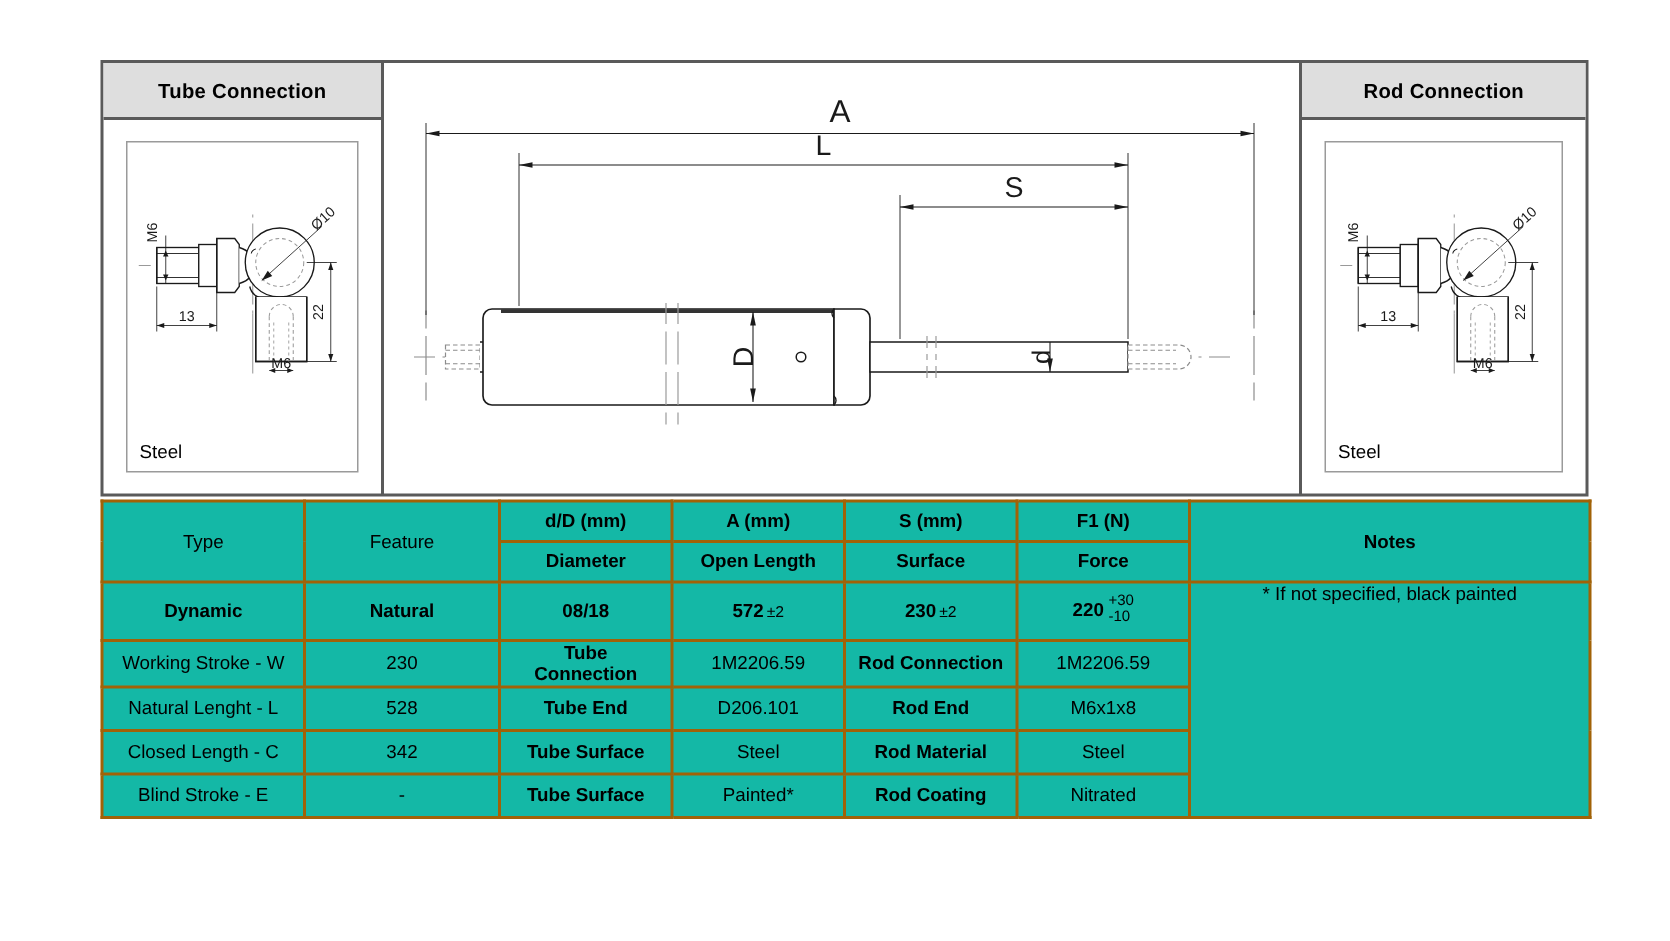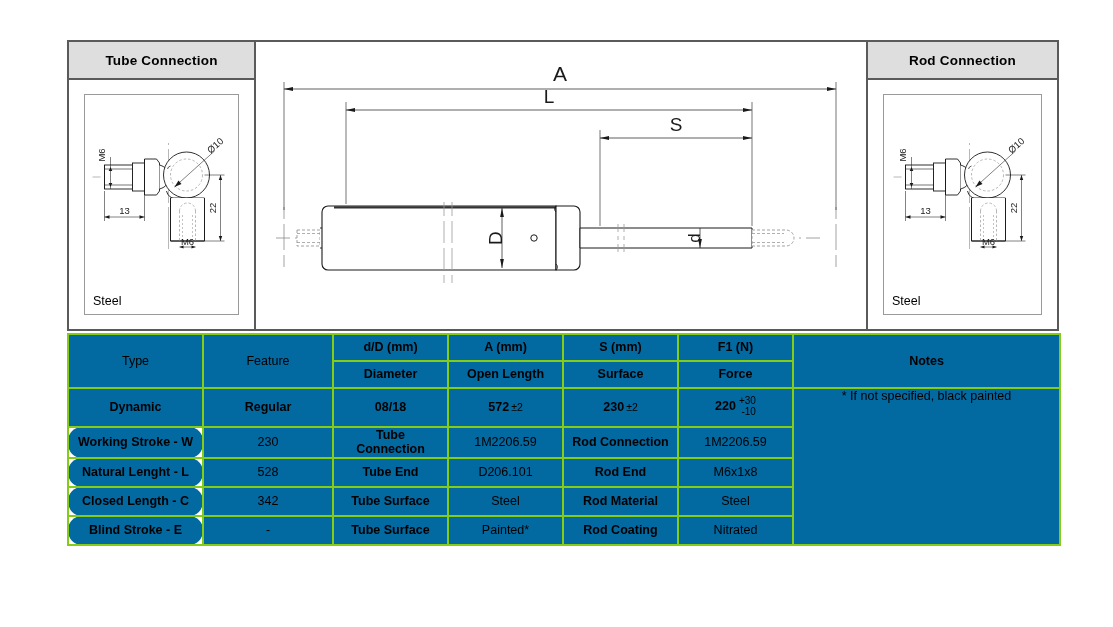--- a/index.html
+++ b/index.html
@@ -30,38 +30,38 @@
 
   
   #center-panel{position:absolute;left:189px;top:0;width:610px;height:291px;
                 box-sizing:border-box;border-top:2px solid #5a5a5a;
                 border-bottom:2px solid #5a5a5a;background:#fff;}
   #center-svg{position:absolute;left:0;top:0;width:610px;height:291px;}
 
   
   #spec-table{position:absolute;left:0;top:293px;width:992px;
               border-collapse:collapse;table-layout:fixed;}
-  #spec-table td{border:2px solid #84cc16;padding:0 6px;text-align:center;
-                 font-size:12.5px;background:#0369a1;line-height:1.15;}
+  #spec-table td{border:2px solid #a16207;padding:0 6px;text-align:center;
+                 font-size:12.5px;background:#14b8a6;line-height:1.15;}
 
   td.hdr{background:#dedede;font-weight:bold;font-size:13px;height:25px;}
   td.bighdr{background:#dedede;font-weight:normal;font-size:17px;height:52px;}
   td.notes-hdr{background:#dedede;font-weight:bold;font-size:15px;height:52px;}
 
   td.main{height:37px;font-weight:bold;font-size:18px;}
   td.label{background:#dedede;font-weight:bold;font-size:11.5px;
            text-align:right;height:27px;padding-right:7px;}
-  td.label-l{background:#dedede;font-weight:bold;font-size:11.5px;
-             text-align:center;height:27px;border-radius:14px;}
+  td.label-l{background:#dedede;font-weight:normal;font-size:11.5px;
+             text-align:center;height:27px;}
   td.val{height:27px;font-size:12.5px;}
   td.valb{height:27px;font-size:12.5px;font-weight:normal;}
 
   .tol{font-size:10.5px;font-weight:normal;margin-left:2px;}
   .tolstack{display:inline-block;font-size:10px;font-weight:normal;
-            line-height:1.02;text-align:right;margin-left:3px;
+            line-height:1.02;text-align:left;margin-left:3px;
             vertical-align:middle;position:relative;top:-1px;}
   td.notes-body{text-align:left;font-size:12.5px;padding-left:10px;
                 vertical-align:top;padding-top:11px;border:none;}
 </style>
 </head>
 <body>
 
 <div id="sheet">
 
   <div class="top-row">
@@ -300,21 +300,21 @@
 
       <tr>
         <td class="hdr">Diameter</td>
         <td class="hdr">Open Length</td>
         <td class="hdr">Surface</td>
         <td class="hdr">Force</td>
       </tr>
 
       <tr>
         <td class="main">Dynamic</td>
-        <td class="main">Regular</td>
+        <td class="main">Natural</td>
         <td class="main">08/18</td>
         <td class="main"><span>572</span><span class="tol">±2</span></td>
         <td class="main"><span>230</span><span class="tol">±2</span></td>
         <td class="main"><span>220</span><span class="tolstack"><span>+30</span><br><span>-10</span></span></td>
         <td class="notes-body" rowspan="5">* If not specified, black painted</td>
       </tr>
 
       <tr>
         <td class="label-l">Working Stroke - W</td>
         <td class="val">230</td>

